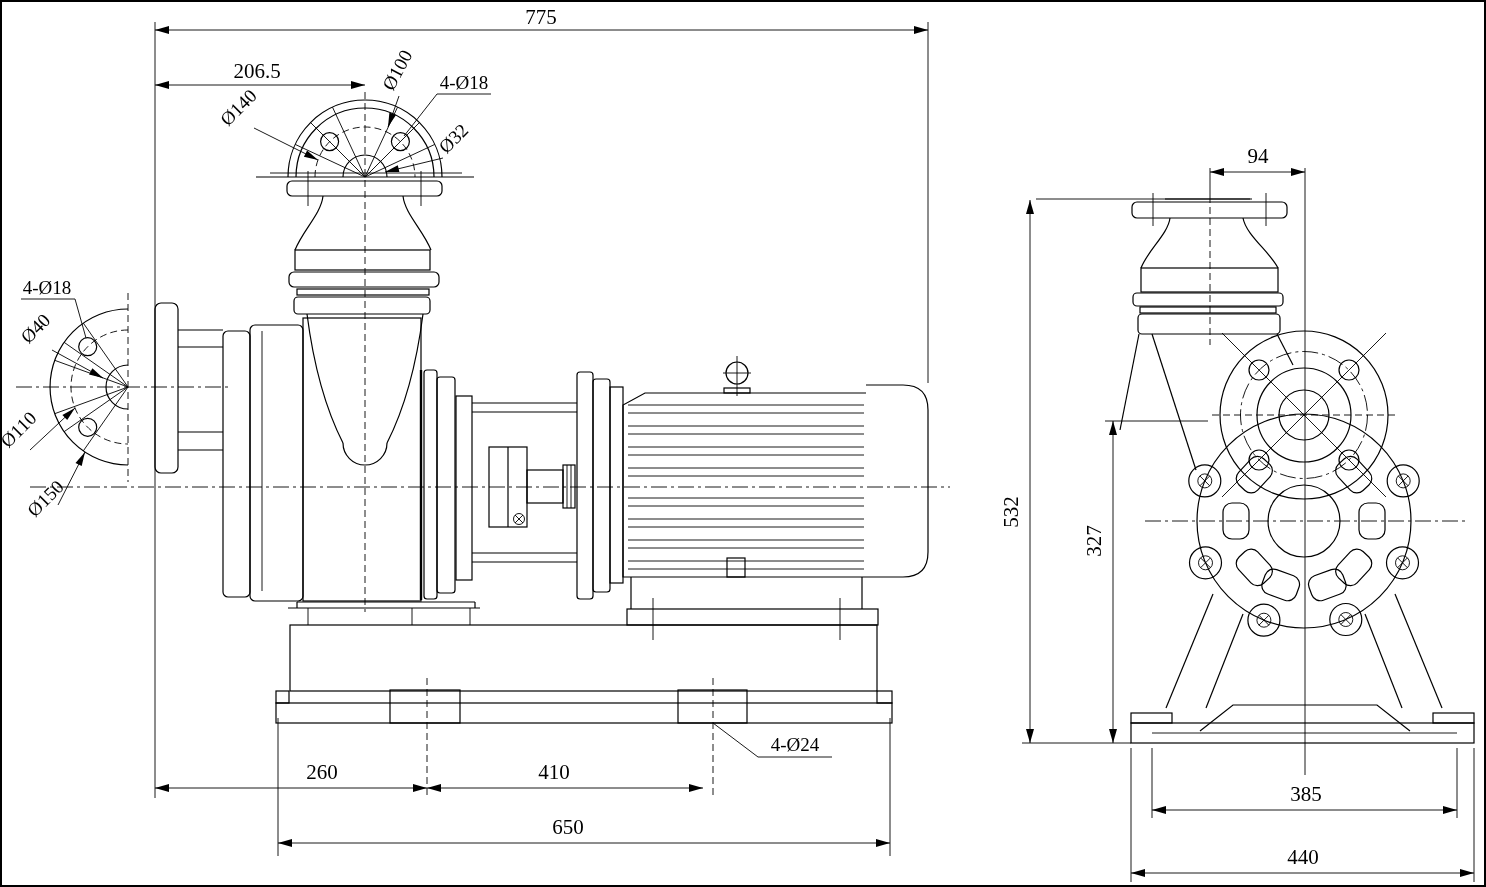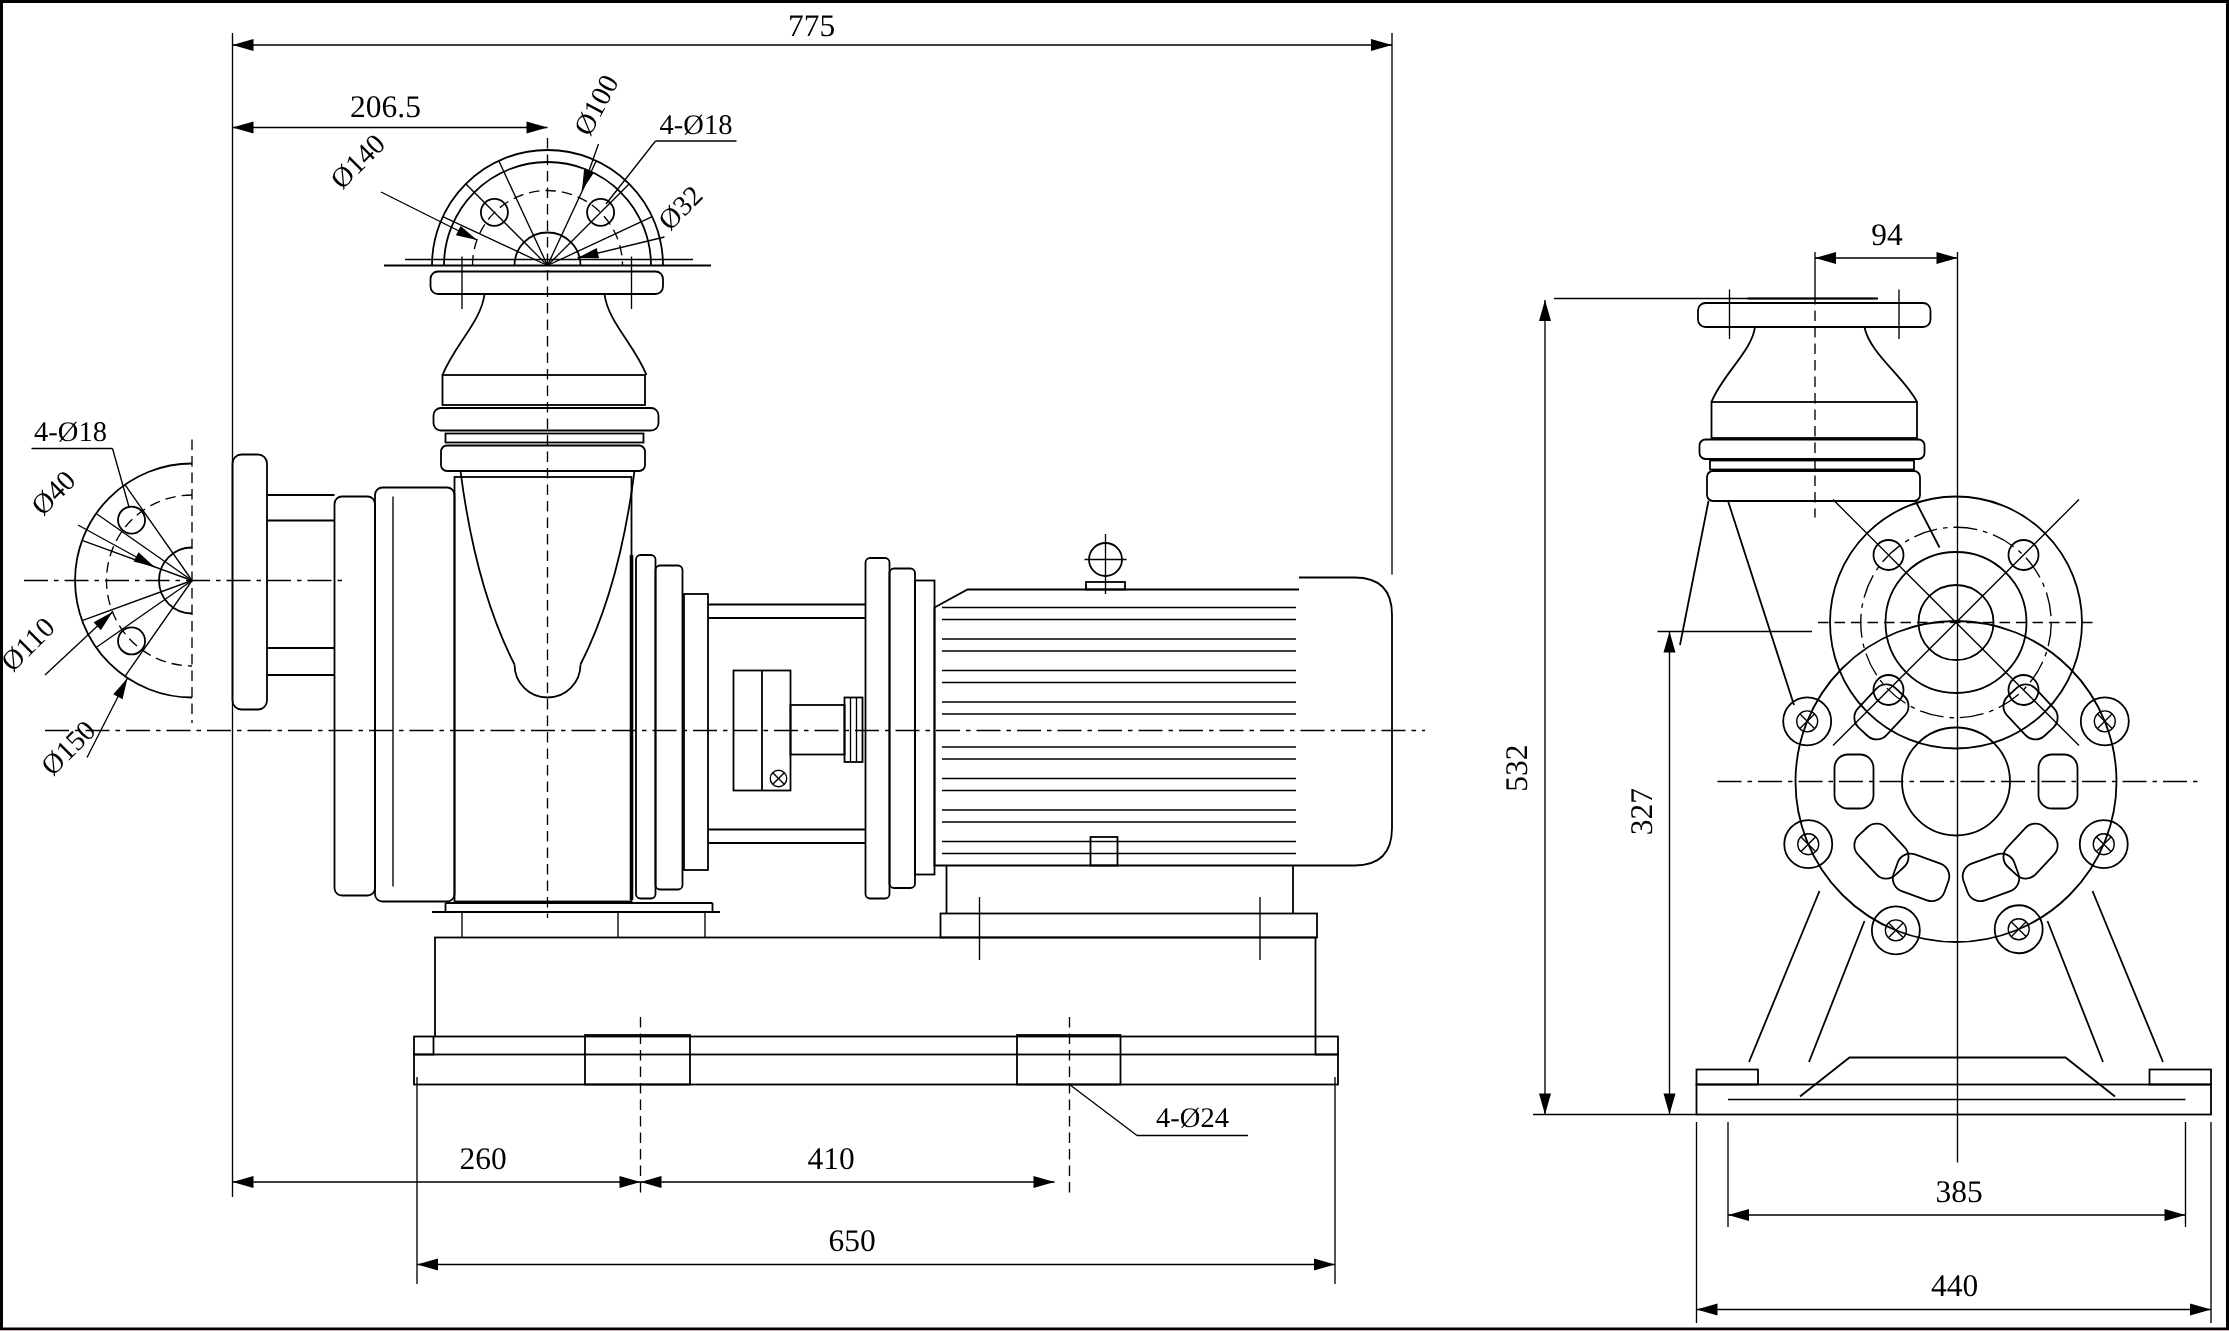--- a/index.html
+++ b/index.html
@@ -1,16 +1,16 @@
 <!DOCTYPE html>
 <html><head>
 <meta charset="utf-8">
 <style>
   html,body{margin:0;padding:0;background:#fff;}
-  .page{width:1486px;height:887px;position:relative;background:#be185d;}
+  .page{width:1486px;height:887px;position:relative;background:#3b82f6;}
   svg text{font-family:"Liberation Serif","DejaVu Serif",serif;fill:#000;}
   .ln{stroke:#000;stroke-width:1.2;fill:none;}
   .thin{stroke:#000;stroke-width:0.9;fill:none;}
   .thick{stroke:#000;stroke-width:2.4;fill:none;}
   .cl{stroke:#000;stroke-width:0.9;fill:none;stroke-dasharray:16 4 3 4;}
   .dash{stroke:#000;stroke-width:0.9;fill:none;stroke-dasharray:7 4;}
   .arr{fill:#000;stroke:none;}
   .dimtxt{font-size:21px;}
   .lbltxt{font-size:19px;}
 </style>

